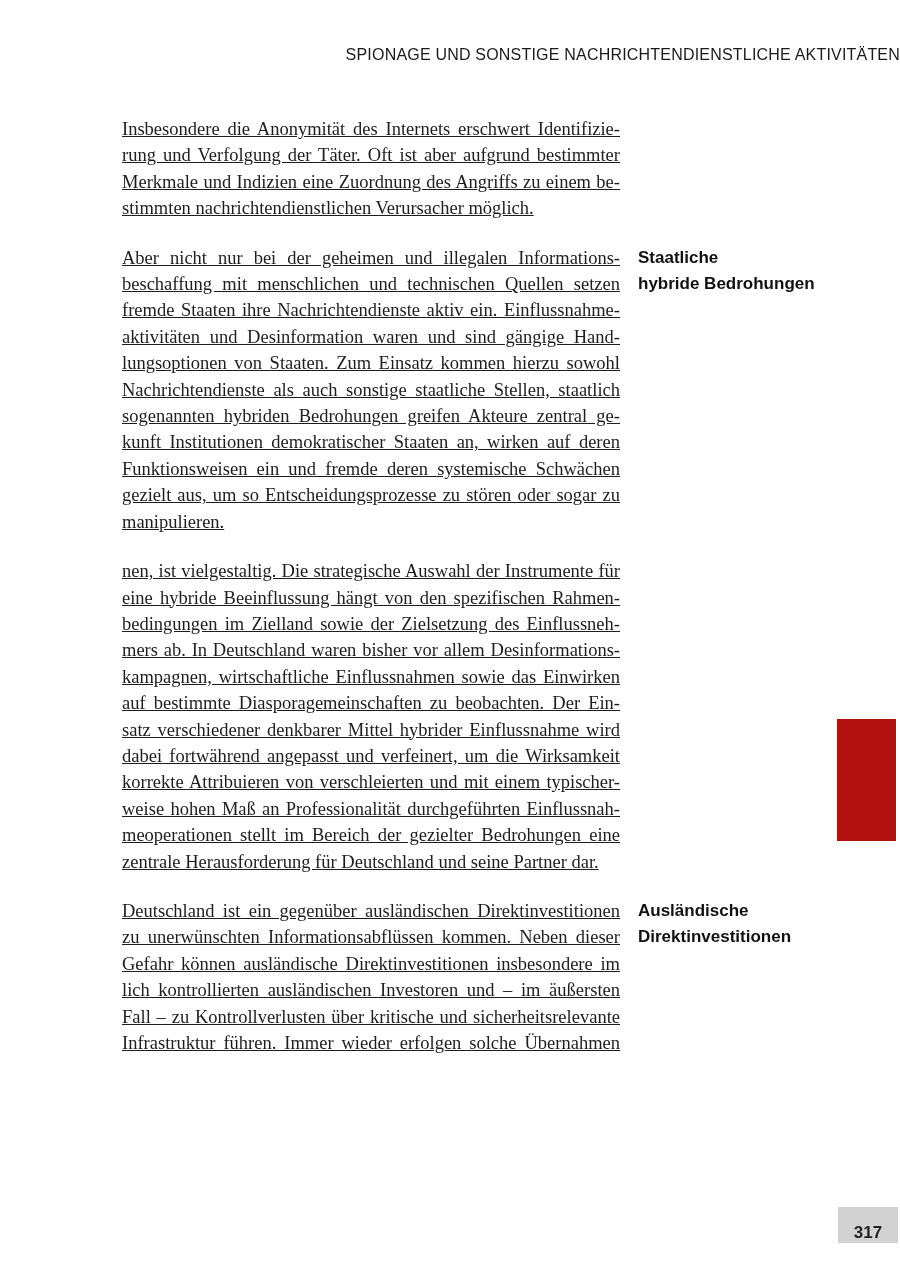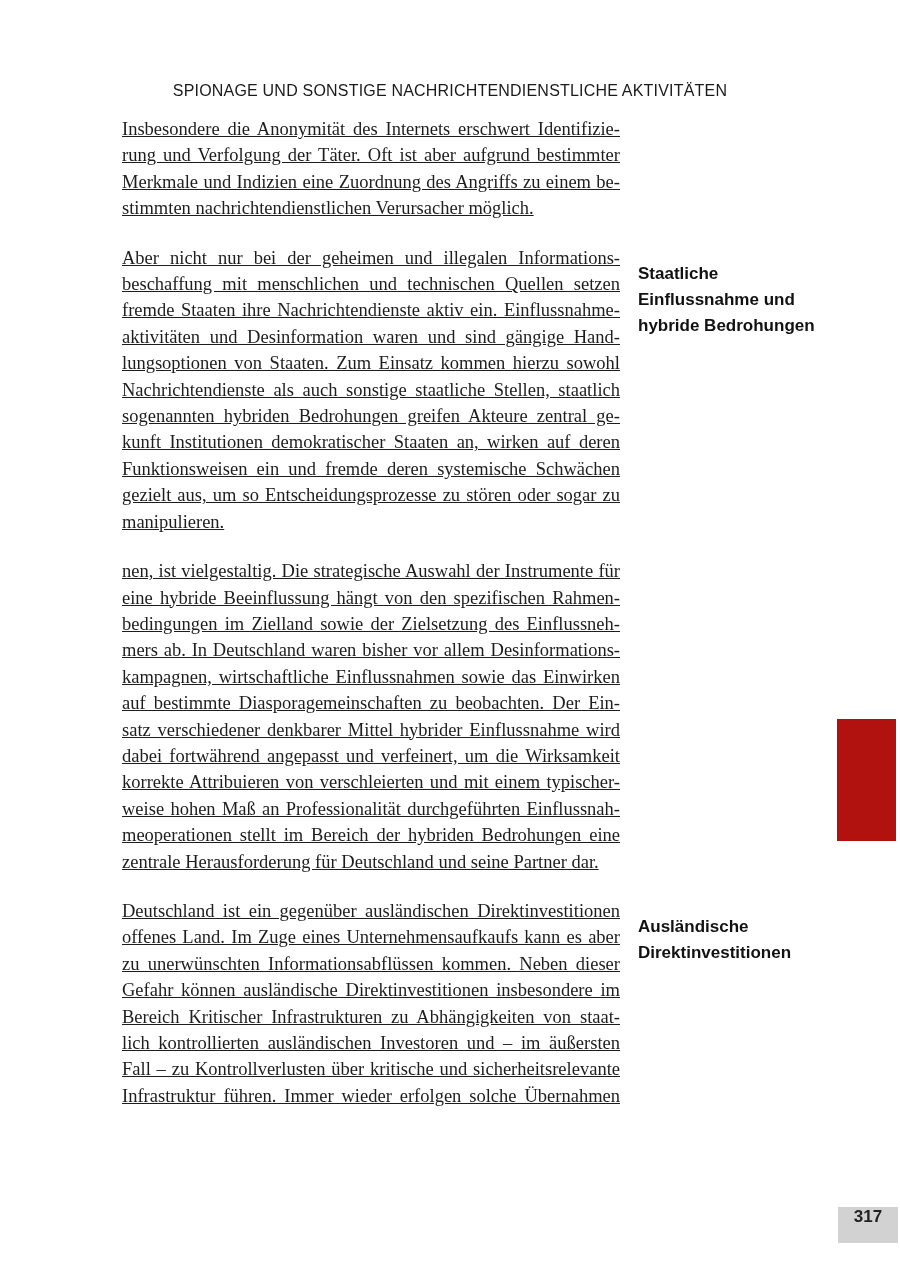--- a/index.html
+++ b/index.html
@@ -13,27 +13,26 @@
   .page {
     position: absolute;
     inset: 0;
     background: var(--page_bg, #ffffff);
   }
   .running-header {
     position: absolute;
     top: 46px;
     left: 0;
     width: 900px;
-    text-align: center;
+    text-align: right;
     font-family: "Liberation Sans", sans-serif;
     font-size: 16px;
     letter-spacing: 0.2px;
     color: var(--header_text, #1a1a1a);
     font-weight: 400;
-    margin-top: 36px;
   }
   .content {
     position: absolute;
     left: 122px;
     top: 116px;
     width: 700px;
   }
   .block {
     display: flex;
     align-items: flex-start;
@@ -53,39 +52,38 @@
   }
   .note-col {
     margin-left: 18px;
     width: 186px;
     font-family: "Liberation Sans", sans-serif;
     font-weight: bold;
     font-size: 17px;
     line-height: 26.4px;
     color: var(--note_text, #111111);
     white-space: nowrap;
-    margin-top: 16px;
   }
   .red-bar {
     position: absolute;
     left: 837px;
     top: 719px;
     width: 59px;
     height: 122px;
     background: var(--accent, #b11210);
   }
   .page-badge {
     position: absolute;
     left: 838px;
     top: 1207px;
     width: 60px;
     height: 36px;
     background: var(--badge_bg, #d2d2d2);
     display: flex;
-    align-items: flex-start;
+    align-items: flex-end;
     justify-content: center;
     font-family: "Liberation Sans", sans-serif;
     font-weight: bold;
     font-size: 17px;
     color: var(--badge_text, #222222);
   }
 </style>
 </head>
 <body>
 
@@ -111,48 +109,45 @@
           <div class="line j">lungsoptionen von Staaten. Zum Einsatz kommen hierzu sowohl</div>
           <div class="line j">Nachrichtendienste als auch sonstige staatliche Stellen, staatlich</div>
           <div class="line j">sogenannten hybriden Bedrohungen greifen Akteure zentral ge-</div>
           <div class="line j">kunft Institutionen demokratischer Staaten an, wirken auf deren</div>
           <div class="line j">Funktionsweisen ein und fremde deren systemische Schwächen</div>
           <div class="line j">gezielt aus, um so Entscheidungsprozesse zu stören oder sogar zu</div>
           <div class="line">manipulieren.</div>
         </div>
         <div class="note-col">
           <div class="note-line">Staatliche</div>
-          <div class="note-line">Einflussnahme und</div>
           <div class="note-line">hybride Bedrohungen</div>
         </div>
       </div>
       <div class="block">
         <div class="body-col">
           <div class="line j">nen, ist vielgestaltig. Die strategische Auswahl der Instrumente für</div>
           <div class="line j">eine hybride Beeinflussung hängt von den spezifischen Rahmen-</div>
           <div class="line j">bedingungen im Zielland sowie der Zielsetzung des Einflussneh-</div>
           <div class="line j">mers ab. In Deutschland waren bisher vor allem Desinformations-</div>
           <div class="line j">kampagnen, wirtschaftliche Einflussnahmen sowie das Einwirken</div>
           <div class="line j">auf bestimmte Diasporagemeinschaften zu beobachten. Der Ein-</div>
           <div class="line j">satz verschiedener denkbarer Mittel hybrider Einflussnahme wird</div>
           <div class="line j">dabei fortwährend angepasst und verfeinert, um die Wirksamkeit</div>
           <div class="line j">korrekte Attribuieren von verschleierten und mit einem typischer-</div>
           <div class="line j">weise hohen Maß an Professionalität durchgeführten Einflussnah-</div>
-          <div class="line j">meoperationen stellt im Bereich der hybriden Bedrohungen eine</div>
+          <div class="line j">meoperationen stellt im Bereich der gezielter Bedrohungen eine</div>
           <div class="line">zentrale Herausforderung für Deutschland und seine Partner dar.</div>
         </div>
         <div class="note-col"></div>
       </div>
       <div class="block">
         <div class="body-col">
           <div class="line j">Deutschland ist ein gegenüber ausländischen Direktinvestitionen</div>
-          <div class="line j">offenes Land. Im Zuge eines Unternehmensaufkaufs kann es aber</div>
           <div class="line j">zu unerwünschten Informationsabflüssen kommen. Neben dieser</div>
           <div class="line j">Gefahr können ausländische Direktinvestitionen insbesondere im</div>
-          <div class="line j">Bereich Kritischer Infrastrukturen zu Abhängigkeiten von staat-</div>
           <div class="line j">lich kontrollierten ausländischen Investoren und – im äußersten</div>
           <div class="line j">Fall – zu Kontrollverlusten über kritische und sicherheitsrelevante</div>
           <div class="line j">Infrastruktur führen. Immer wieder erfolgen solche Übernahmen</div>
         </div>
         <div class="note-col">
           <div class="note-line">Ausländische</div>
           <div class="note-line">Direktinvestitionen</div>
         </div>
       </div>
     </div>

